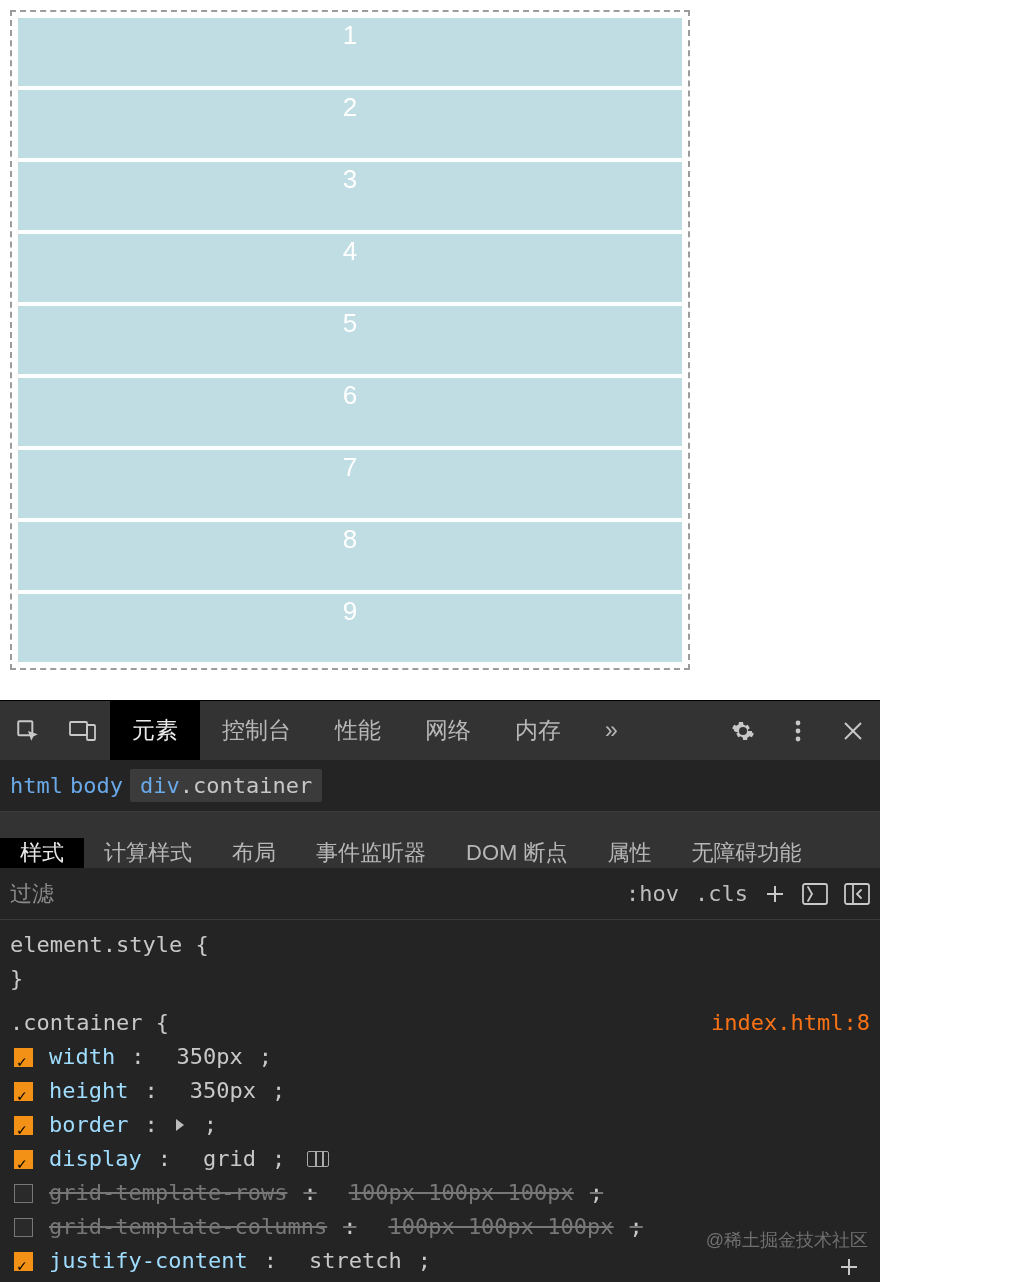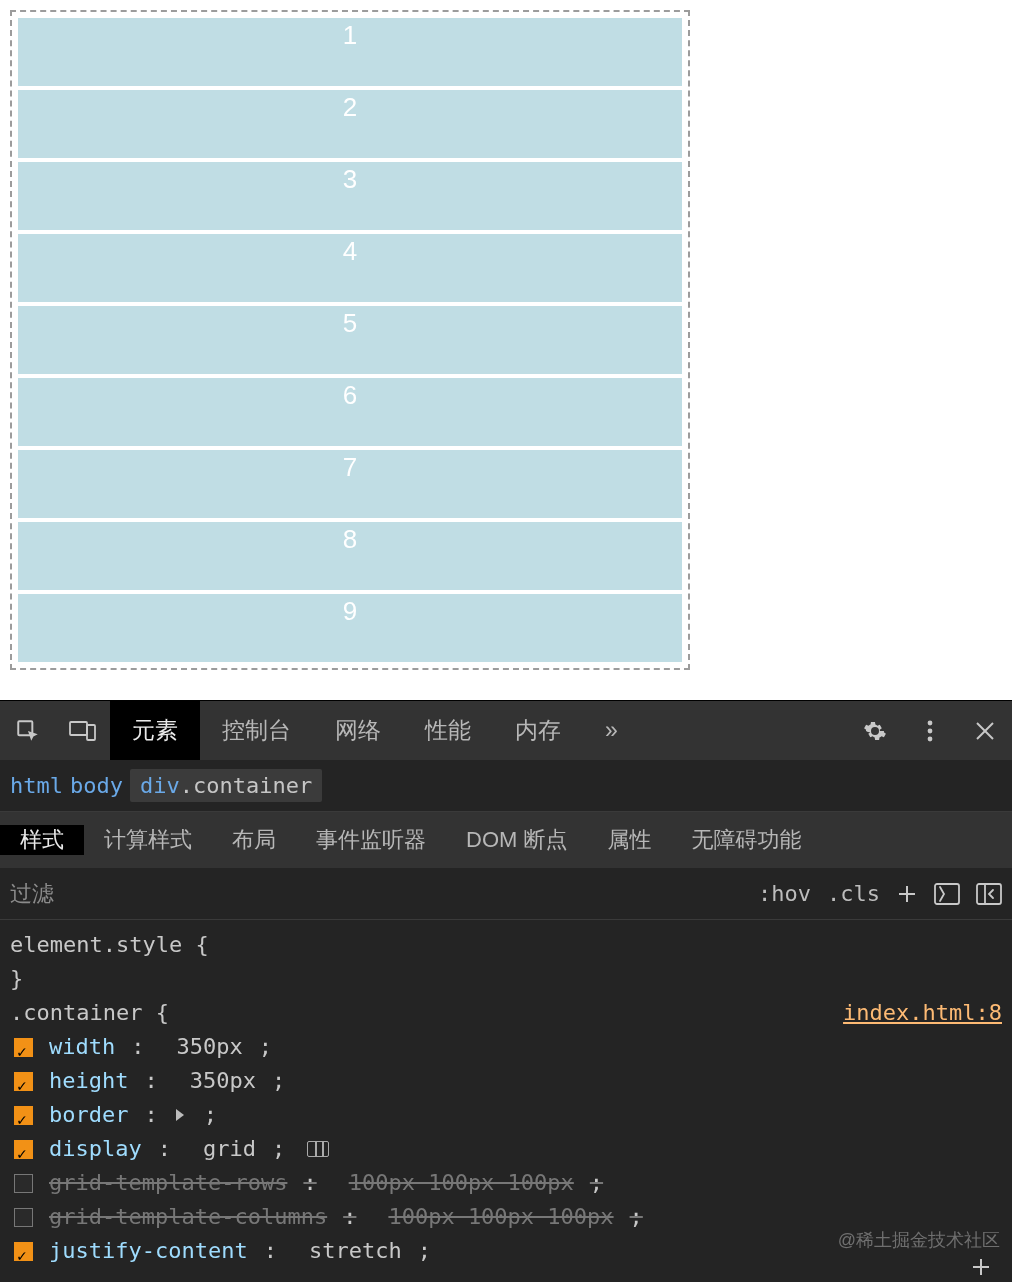--- a/index.html
+++ b/index.html
@@ -32,21 +32,21 @@
     align-items: flex-start;
     justify-content: center;
     padding-top: 2px;
     color: #fff;
     font-size: 26px;
     font-weight: 400;
   }
 
   
   .devtools {
-    width: 1012px;
+    width: 880px;
     height: 582px;
     background: #242424;
     color: #d0d0d0;
     font-family: "SF Mono", Menlo, Consolas, monospace;
     font-size: 22px;
     position: relative;
   }
 
   
   .dt-toolbar {
@@ -104,21 +104,21 @@
     border-radius: 2px;
   }
   .bc-tag { color: #6aa9e8; margin-top: 12px; }
   .bc-class { color: #c6c6c6; }
 
   
   .dt-subtabs {
     height: 56px;
     background: #333333;
     display: flex;
-    align-items: center;
+    align-items: flex-end;
     font-family: "PingFang SC","Microsoft YaHei",Arial,sans-serif;
     font-size: 22px;
   }
   .dt-subtab {
     padding: 0 20px;
     display: flex;
     align-items: center;
     color: #b7b7b7;
     cursor: pointer;
   }
@@ -152,23 +152,23 @@
     margin-left: 13px;
   }
 
   
   .dt-styles {
     background: #242424;
     padding: 8px 10px 10px 10px;
     line-height: 34px;
     font-size: 22px;
   }
-  .css-rule { position: relative; }
+  .css-rule { margin-top: 10px; position: relative; }
   .rule-header { display:flex; justify-content:space-between; }
-  .source-link { color: #fdba74; text-decoration: underline; }
+  .source-link { color: #f97316; }
   .selector { color: #c8c8c8; }
   .brace { color: #c8c8c8; }
   .punct { color: #c8c8c8; }
   .prop { color: #9fdcfe; }
   .val  { color: #c8c8c8; }
   .css-line { display:flex; align-items:center; gap:16px; padding-left:4px;}
   .check {
     width:19px;height:19px;border:1px solid #777;display:inline-block;
     position:relative; flex-shrink:0; background:#2a2a2a;
   }
@@ -236,22 +236,22 @@
     </div>
     <div class="dt-icon-btn">
       <svg width="28" height="24" viewBox="0 0 28 24" fill="none" stroke="#c8c8c8" stroke-width="1.8">
         <rect x="1" y="3" width="17" height="13" rx="1"></rect>
         <rect x="18" y="6" width="8" height="15" rx="1"></rect>
       </svg>
     </div>
     <div class="dt-tabs">
       <div class="dt-tab active">元素</div>
       <div class="dt-tab">控制台</div>
+      <div class="dt-tab">性能</div>
       <div class="dt-tab">网络</div>
-      <div class="dt-tab">性能</div>
       <div class="dt-tab">内存</div>
       <div class="dt-tab">»</div>
     </div>
     <div class="dt-toolbar-right">
       <div class="dt-icon-btn">
         <svg width="24" height="24" viewBox="0 0 24 24" fill="#c8c8c8">
           <path d="M12 8a4 4 0 100 8 4 4 0 000-8zm9 4a7 7 0 01-.1 1.2l2 1.6-2 3.4-2.4-.9a7 7 0 01-2 1.2l-.4 2.5h-4l-.4-2.5a7 7 0 01-2-1.2l-2.4.9-2-3.4 2-1.6A7 7 0 013 12a7 7 0 01.1-1.2l-2-1.6 2-3.4 2.4.9a7 7 0 012-1.2L8 3h4l.4 2.5a7 7 0 012 1.2l2.4-.9 2 3.4-2 1.6c.07.4.1.8.1 1.2z"></path>
         </svg>
       </div>
       <div class="dt-icon-btn">

